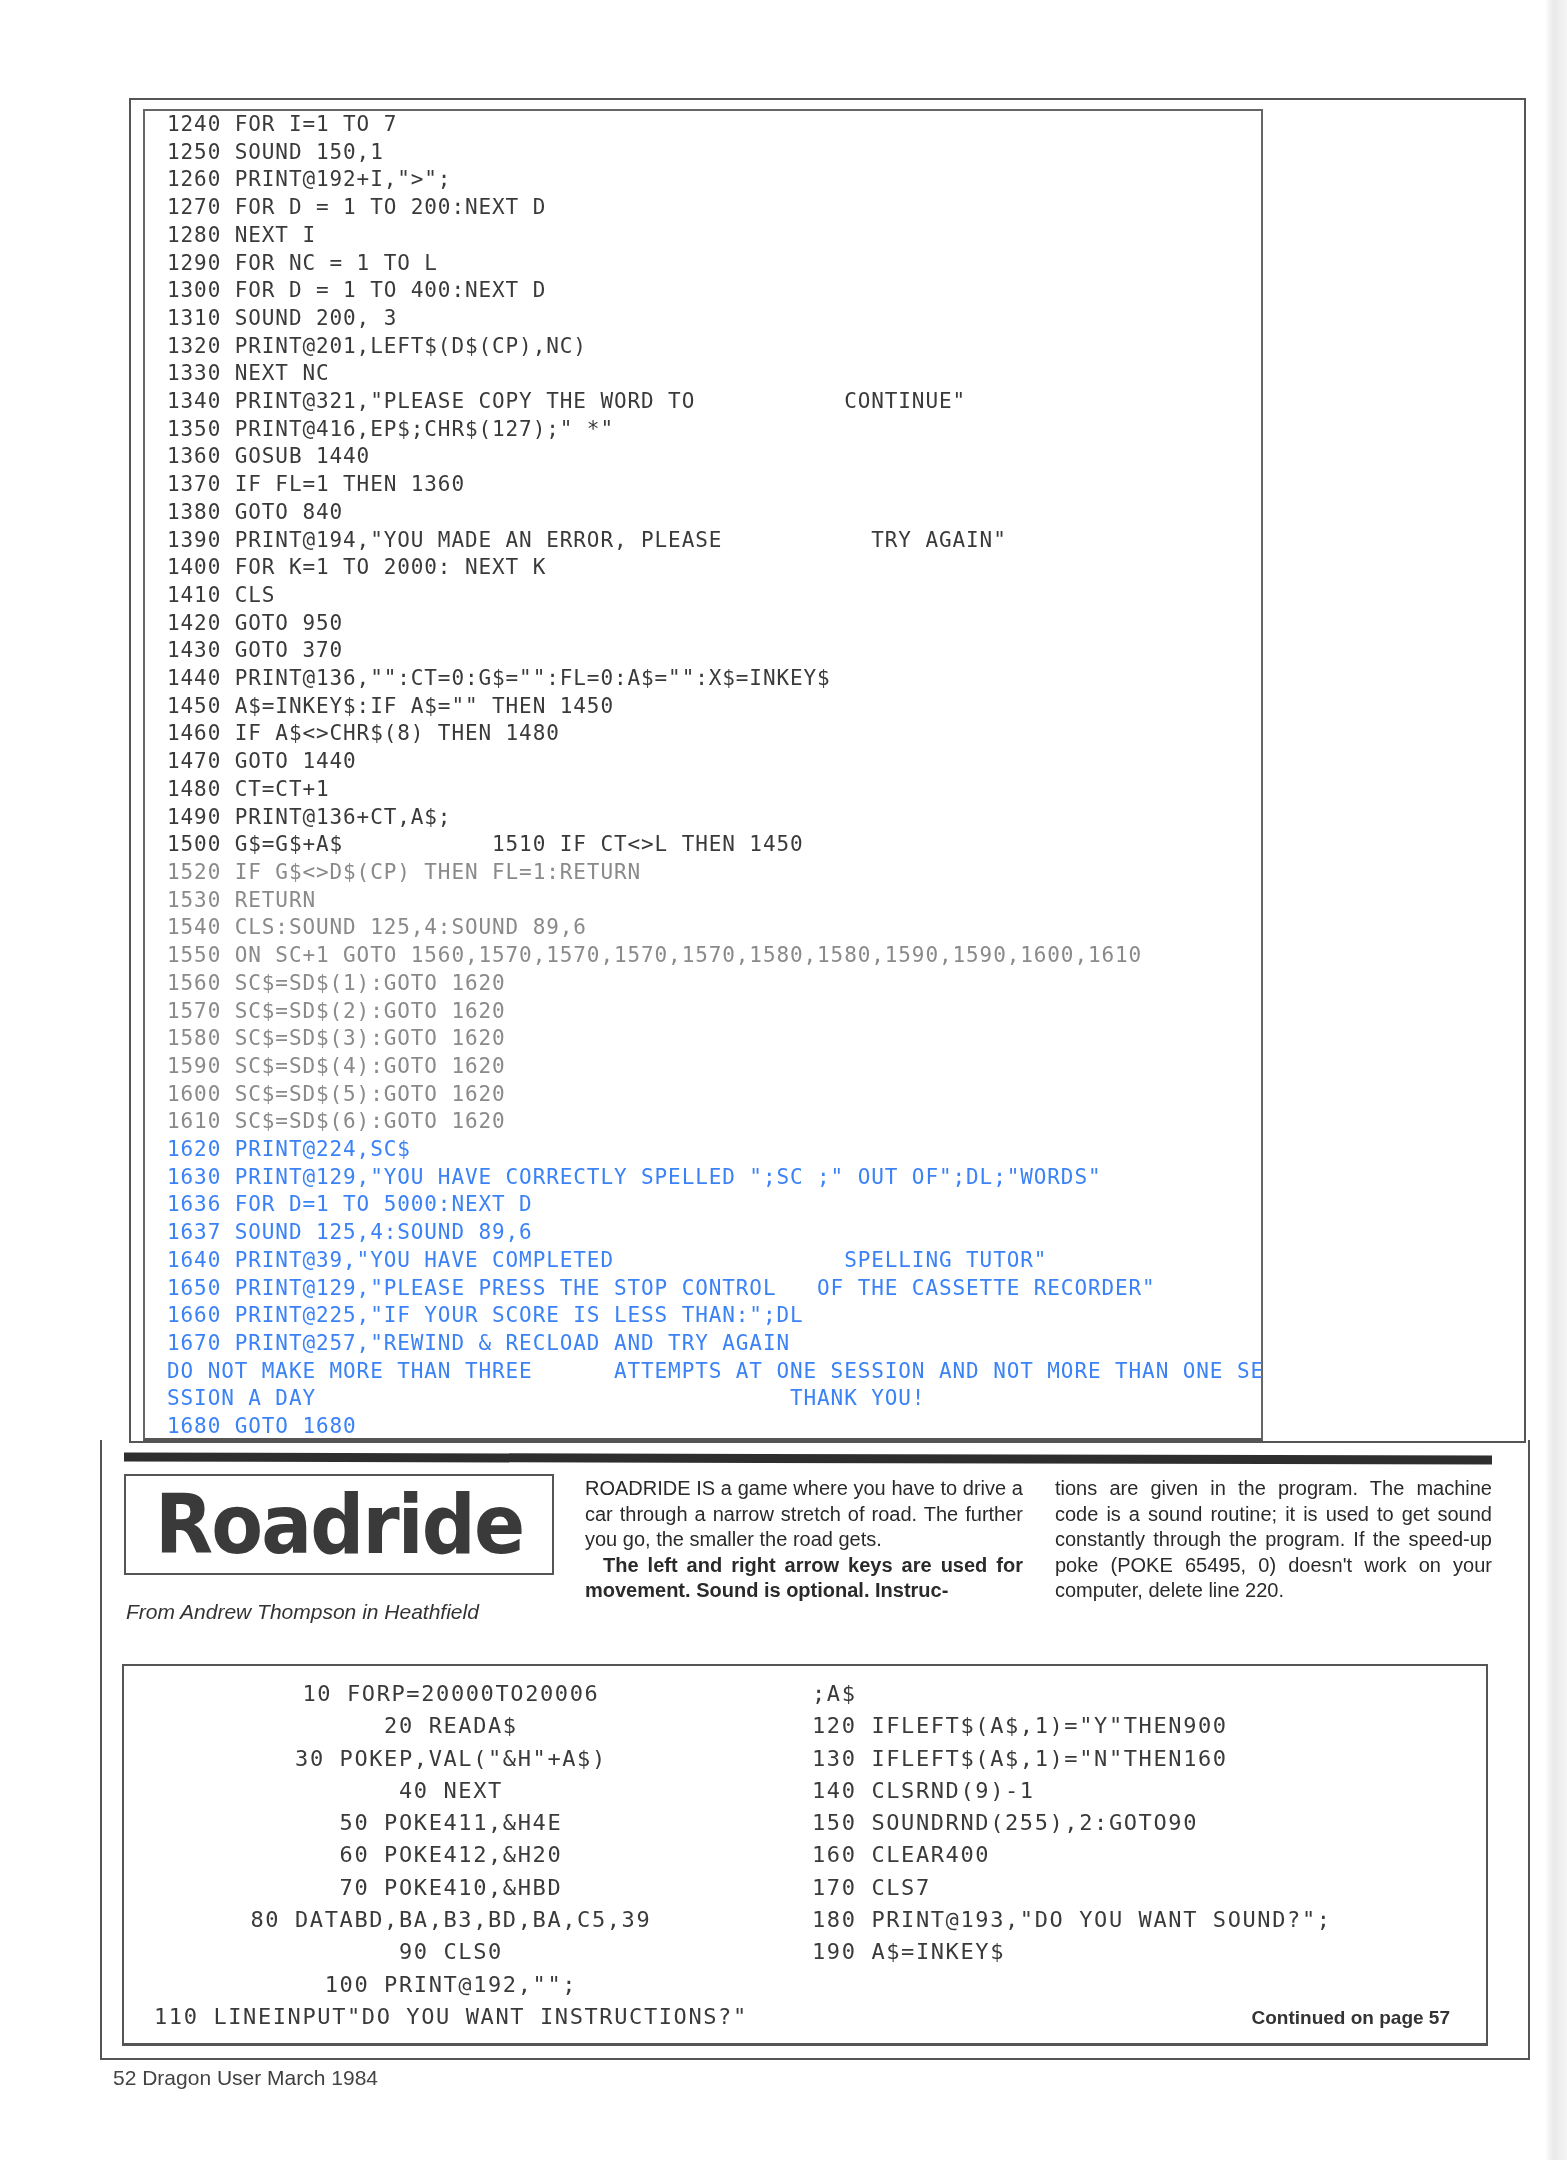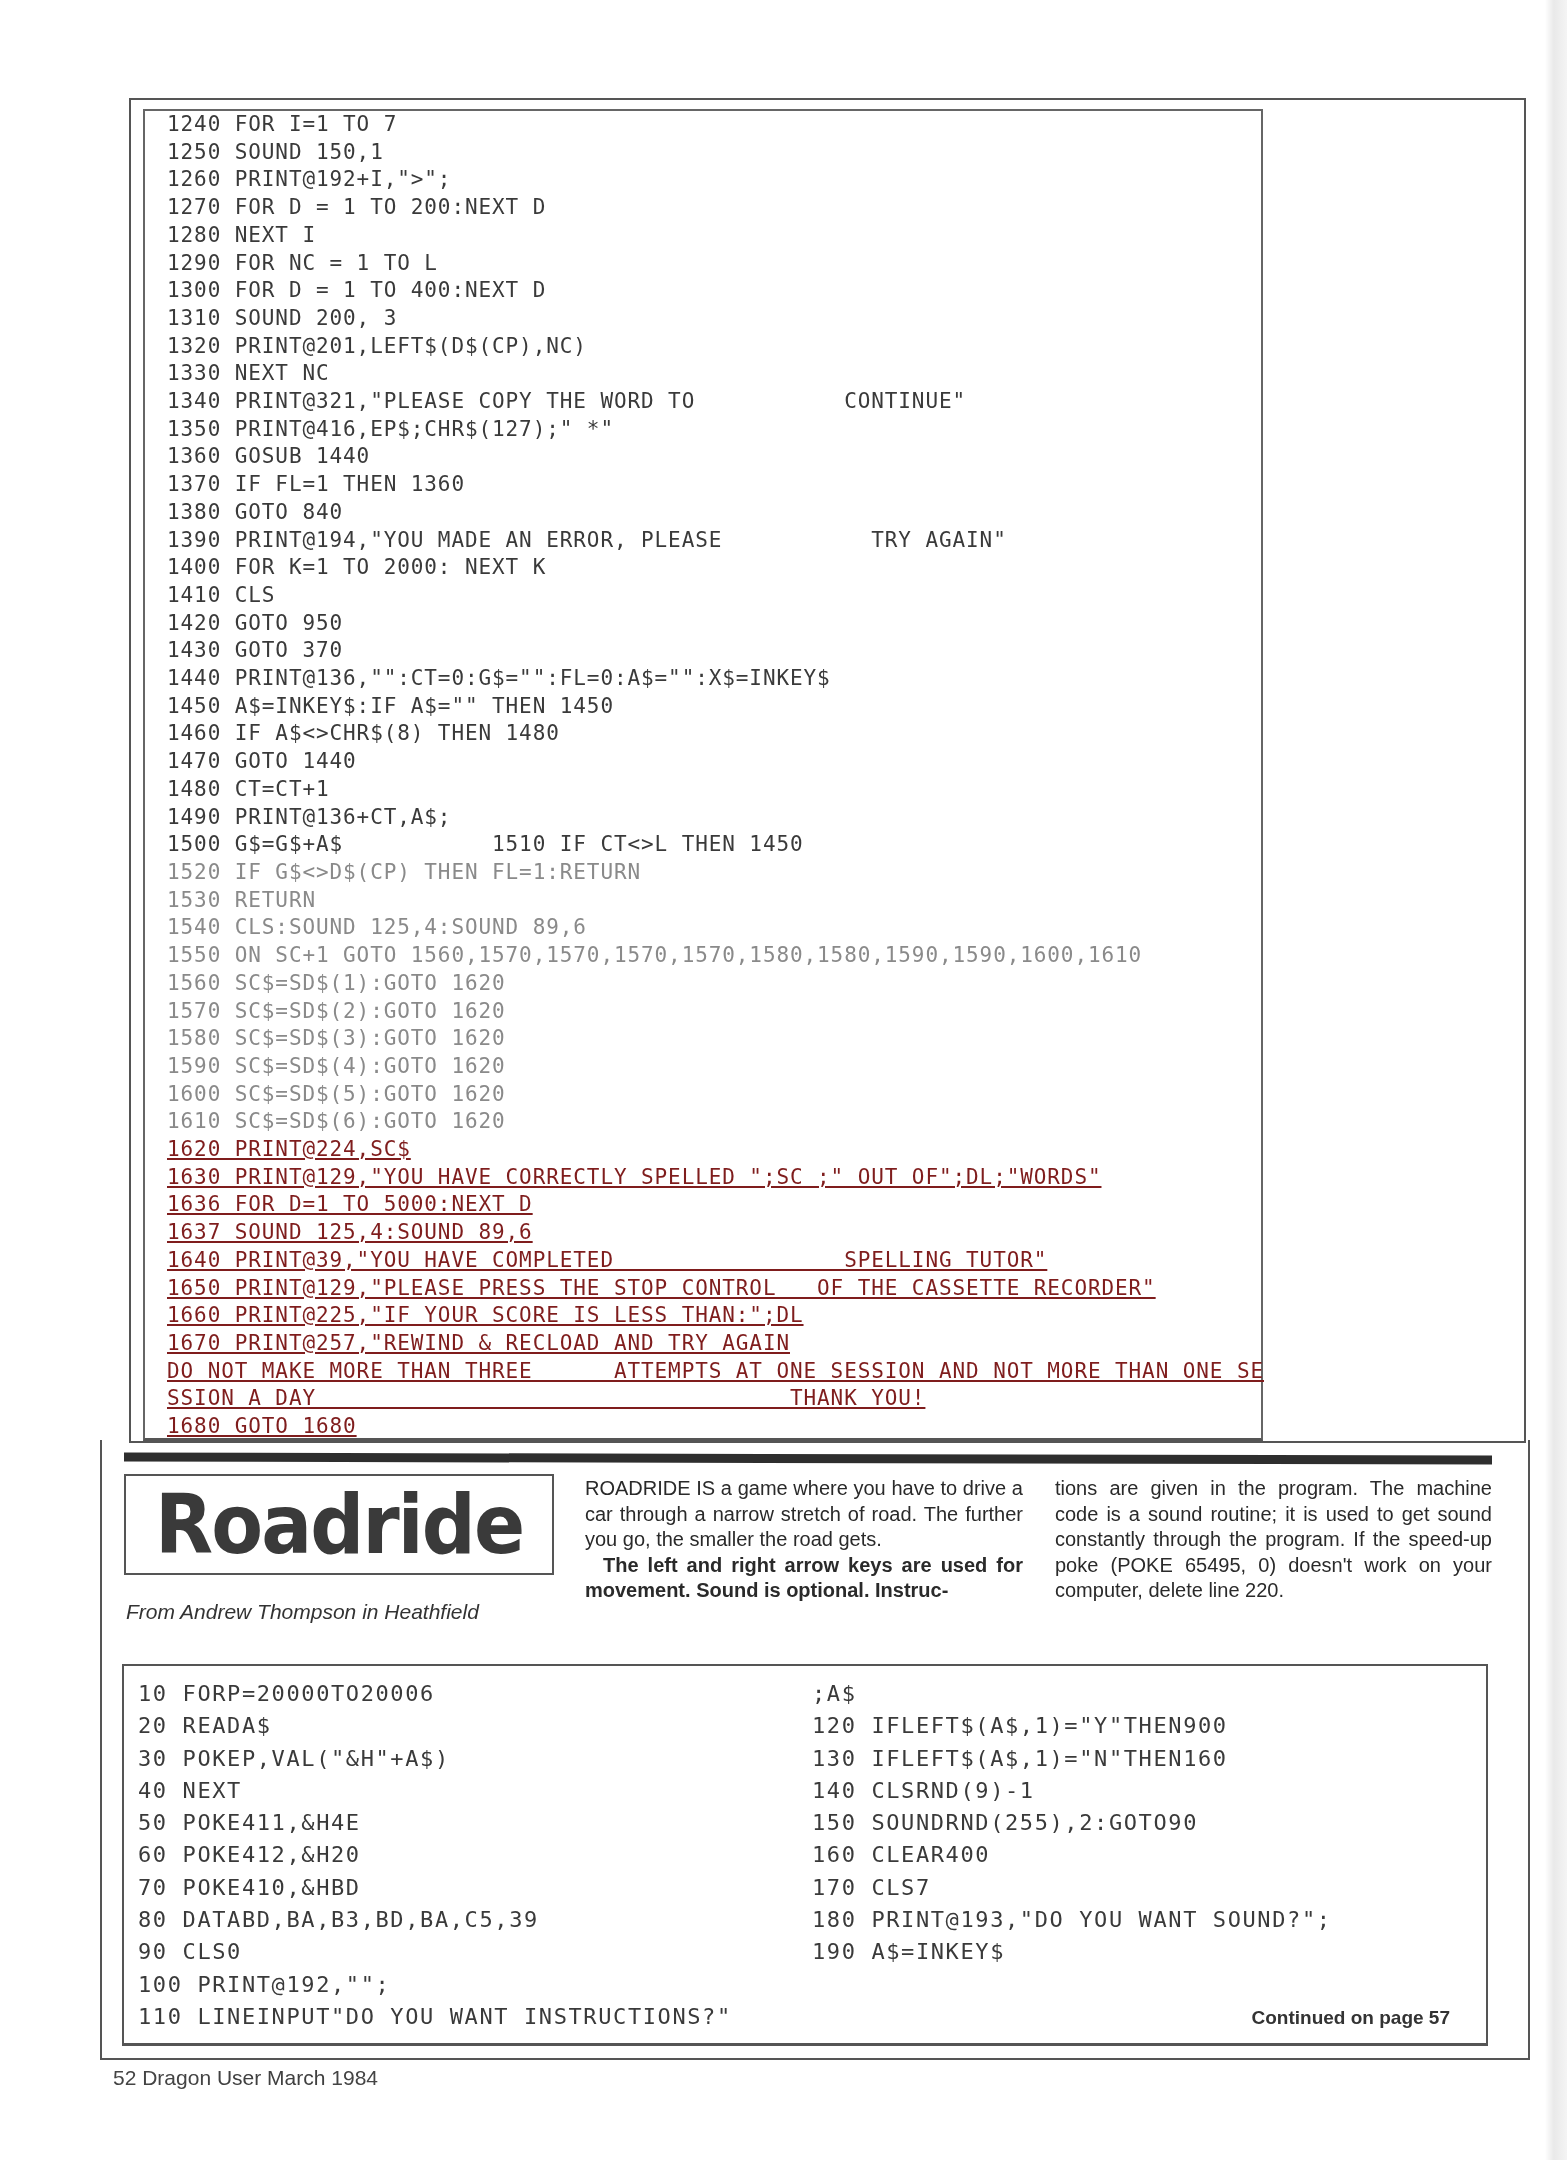--- a/index.html
+++ b/index.html
@@ -30,21 +30,21 @@
     position: absolute; left: 22px; top: 0px;
     font-family: "DejaVu Sans Mono", monospace;
     font-size: 21px;
     line-height: 27.7px;
     color: #3a3a3a;
     letter-spacing: 0.9px;
     white-space: pre;
   }
   .listing .ln { display: block; }
   .listing .faded { color: #8a8a8a; }
-  .listing .fade2 { color: #7f1d1d; text-decoration: underline; }
+  .listing .fade2 { color: #3b82f6; }
 
   
   .thick-bar {
     position: absolute; left: 124px; top: 1454px; width: 1368px; height: 9px;
     background: #2e2e2e;
     transform: rotate(0.12deg);
   }
   
   .lower-outer {
     position: absolute; left: 100px; top: 1440px; width: 1430px; height: 620px;
@@ -84,21 +84,21 @@
     position: absolute; left: 122px; top: 1664px; width: 1366px; height: 382px;
     border: 2px solid #555; border-bottom: 3px solid #555; box-sizing: border-box;
   }
   .code2 {
     position: absolute;
     font-family: "DejaVu Sans Mono", monospace;
     font-size: 22px; line-height: 32.3px;
     color: #3a3a3a; letter-spacing: 1.6px; white-space: pre;
   }
   .code2 .ln { display: block; }
-  .code2-left { left: 14px; top: 12px; }
+  .code2-left { left: 30px; top: 12px; text-align: center; }
   .code2-right { left: 688px; top: 12px; }
   .continued {
     position: absolute; right: 36px; bottom: 14px;
     font-family: "Liberation Sans", sans-serif; font-weight: bold;
     font-size: 19px; color: #333;
   }
   .footer {
     position: absolute; left: 113px; top: 2066px;
     font-family: "Liberation Sans", sans-serif; font-size: 21px; color: #444;
   }

